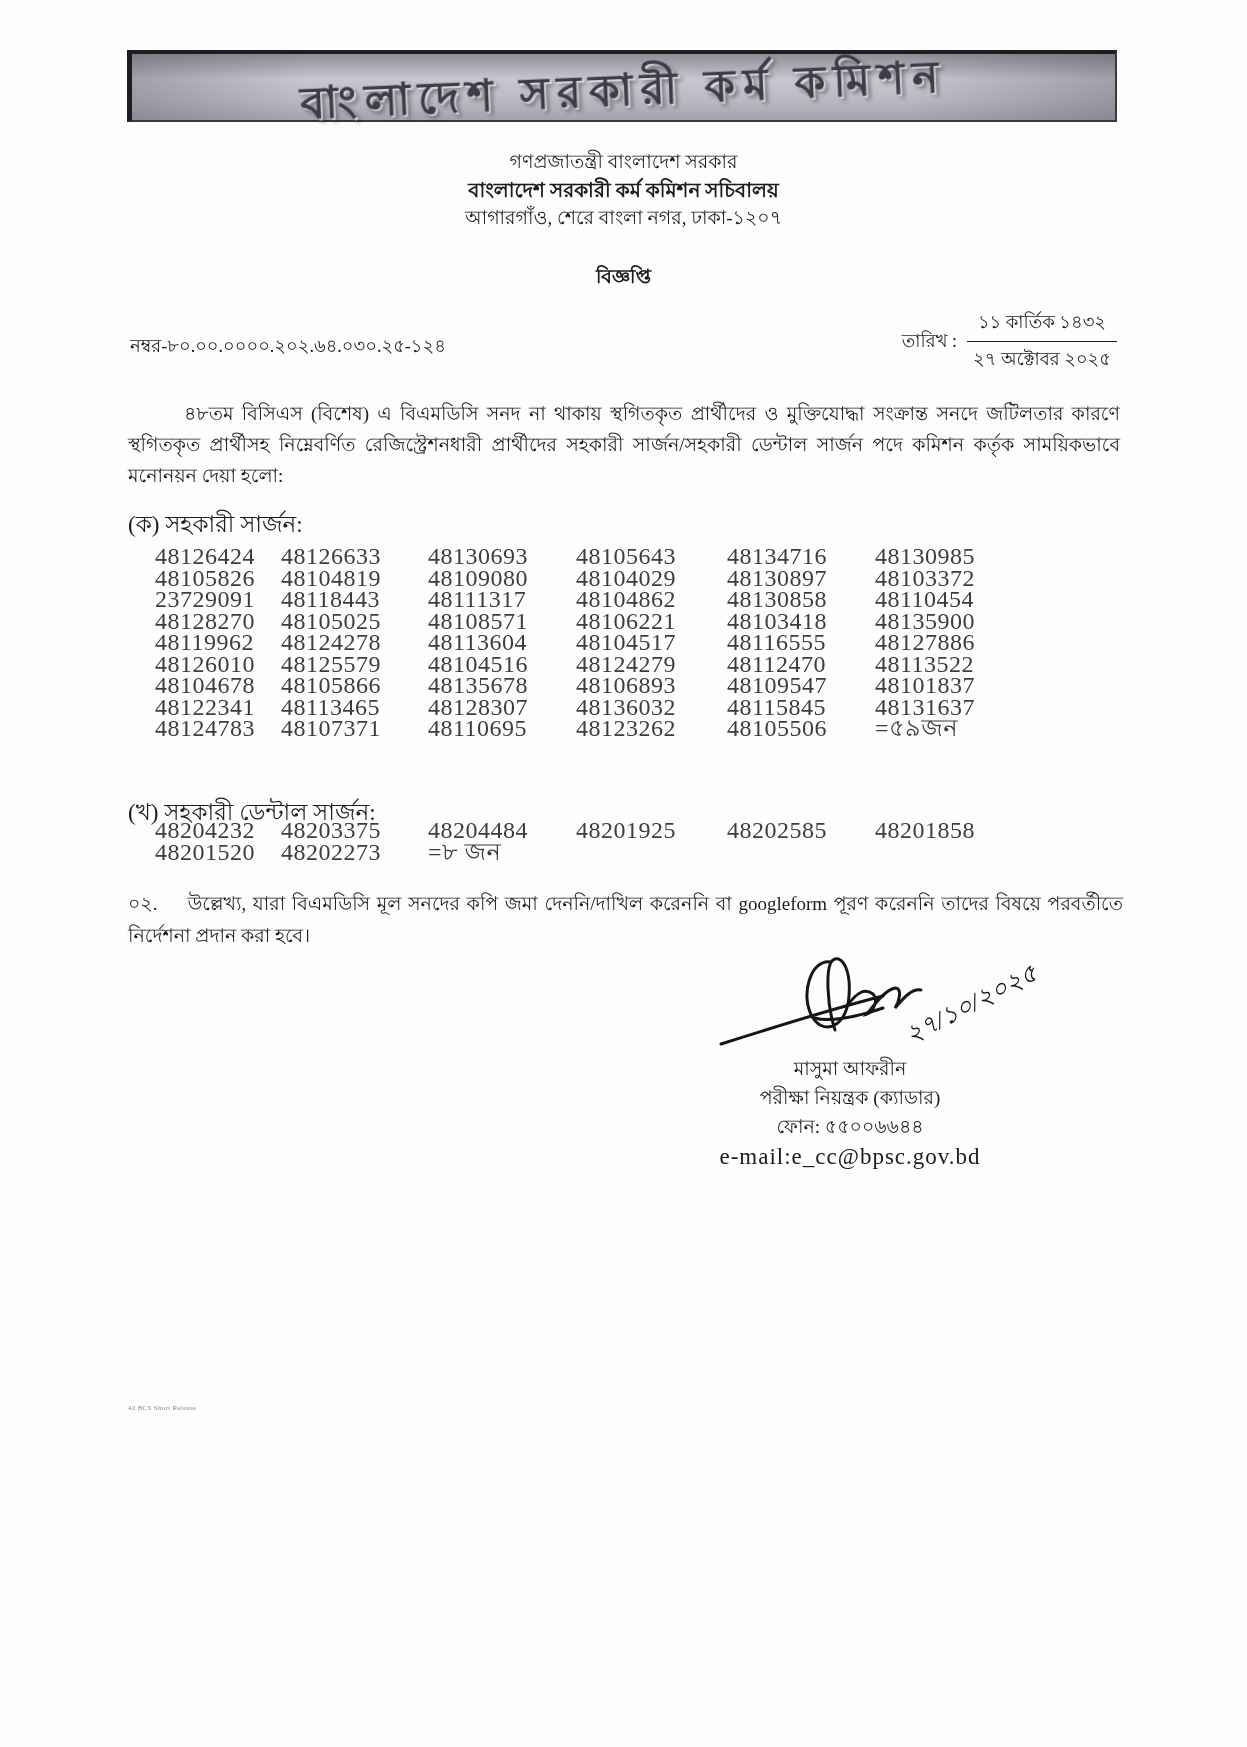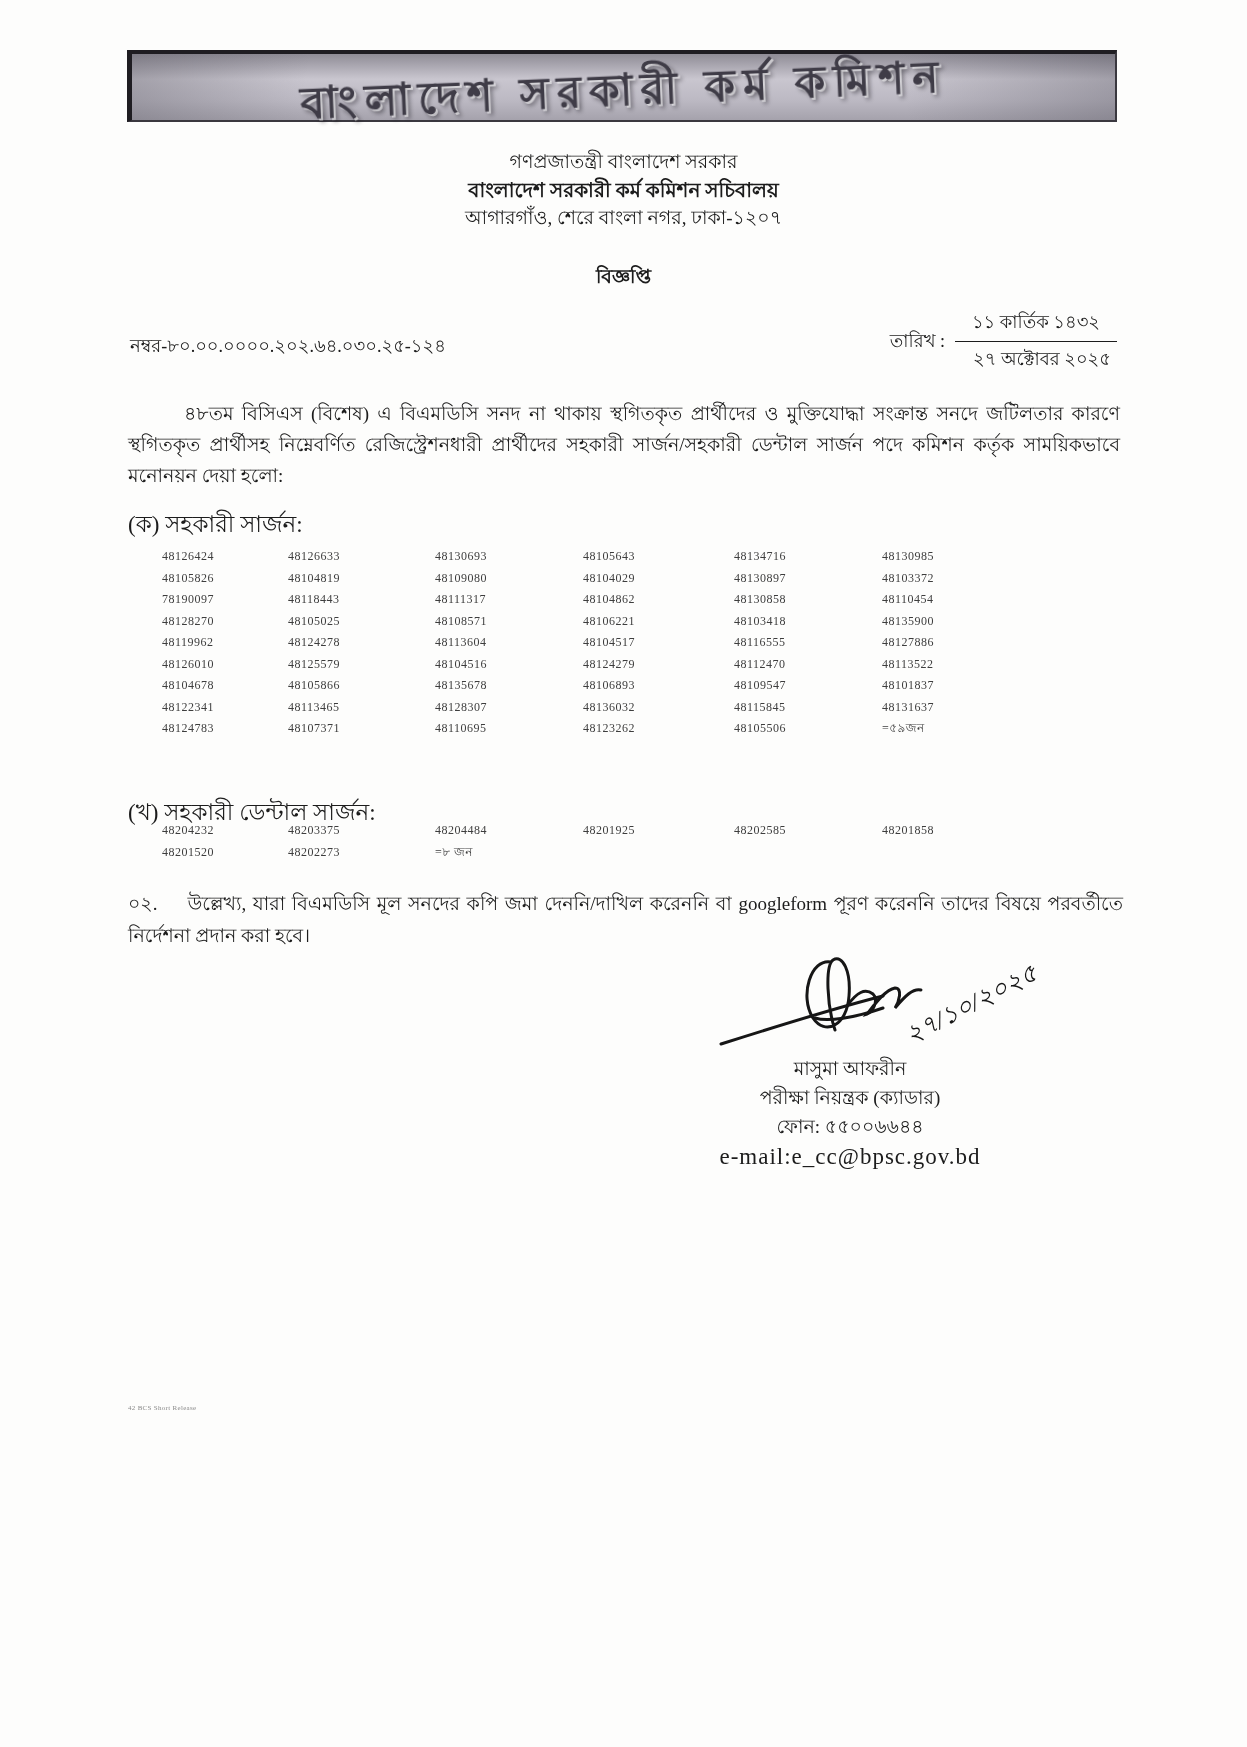--- a/index.html
+++ b/index.html
@@ -43,32 +43,32 @@
   .h-line2 { font-size: 20px; font-weight: bold; }
   .h-line3 { font-size: 19px; }
   .h-site  { font-size: 26px; letter-spacing: 2px; margin-top: 2px; }
 
   .notice-title { position: absolute; top: 262px; left: 0; width: 100%; text-align: center; font-size: 19px; font-weight: bold; }
 
   .memo-number { position: absolute; left: 130px; top: 332px; font-size: 18px; }
   .date-block  { position: absolute; right: 130px; top: 308px; display: flex; align-items: center; gap: 10px; font-size: 18px; }
   .date-stack  { display: inline-block; text-align: center; }
   .date-top    { display: block; padding: 0 6px 2px 6px; border-bottom: 1.5px solid #1c1c1c; }
-  .date-bottom { display: block; padding: 3px 6px 0 6px; margin-left: 12px; }
+  .date-bottom { display: block; padding: 3px 6px 0 6px; }
 
   .para1 {
     position: absolute; left: 128px; top: 398px; width: 992px;
     font-size: 19px; line-height: 31px; text-align: justify; text-indent: 56px;
   }
 
   .section-label { position: absolute; left: 128px; font-size: 23px; }
   .label-a { top: 506px; }
   .label-b { top: 794px; }
 
-  .num-table { position: absolute; left: 162px; width: 905px; font-size: 12px; color: #3d3d3d; }
+  .num-table { position: absolute; left: 155px; width: 905px; font-size: 24px; color: #3d3d3d; }
   .table-a { top: 546px; }
   .table-b { top: 820px; }
   .num-row { display: grid; grid-template-columns: 126px 147px 148px 151px 148px 1fr; height: 21.5px; line-height: 21.5px; }
   .num-cell { letter-spacing: 0.5px; white-space: nowrap; }
 
   .para2 { position: absolute; left: 128px; top: 888px; width: 995px; font-size: 19px; line-height: 32px; text-align: justify; }
   .para2-num { margin-right: 30px; }
 
   .signature { position: absolute; left: 645px; top: 948px; width: 410px; text-align: center; }
   .sig-art { display: block; margin: 0 0 -14px 70px; }
@@ -120,21 +120,21 @@
       </div>
       <div class="num-row">
         <div class="num-cell">48105826</div>
         <div class="num-cell">48104819</div>
         <div class="num-cell">48109080</div>
         <div class="num-cell">48104029</div>
         <div class="num-cell">48130897</div>
         <div class="num-cell">48103372</div>
       </div>
       <div class="num-row">
-        <div class="num-cell">78190097</div>
+        <div class="num-cell">23729091</div>
         <div class="num-cell">48118443</div>
         <div class="num-cell">48111317</div>
         <div class="num-cell">48104862</div>
         <div class="num-cell">48130858</div>
         <div class="num-cell">48110454</div>
       </div>
       <div class="num-row">
         <div class="num-cell">48128270</div>
         <div class="num-cell">48105025</div>
         <div class="num-cell">48108571</div>

